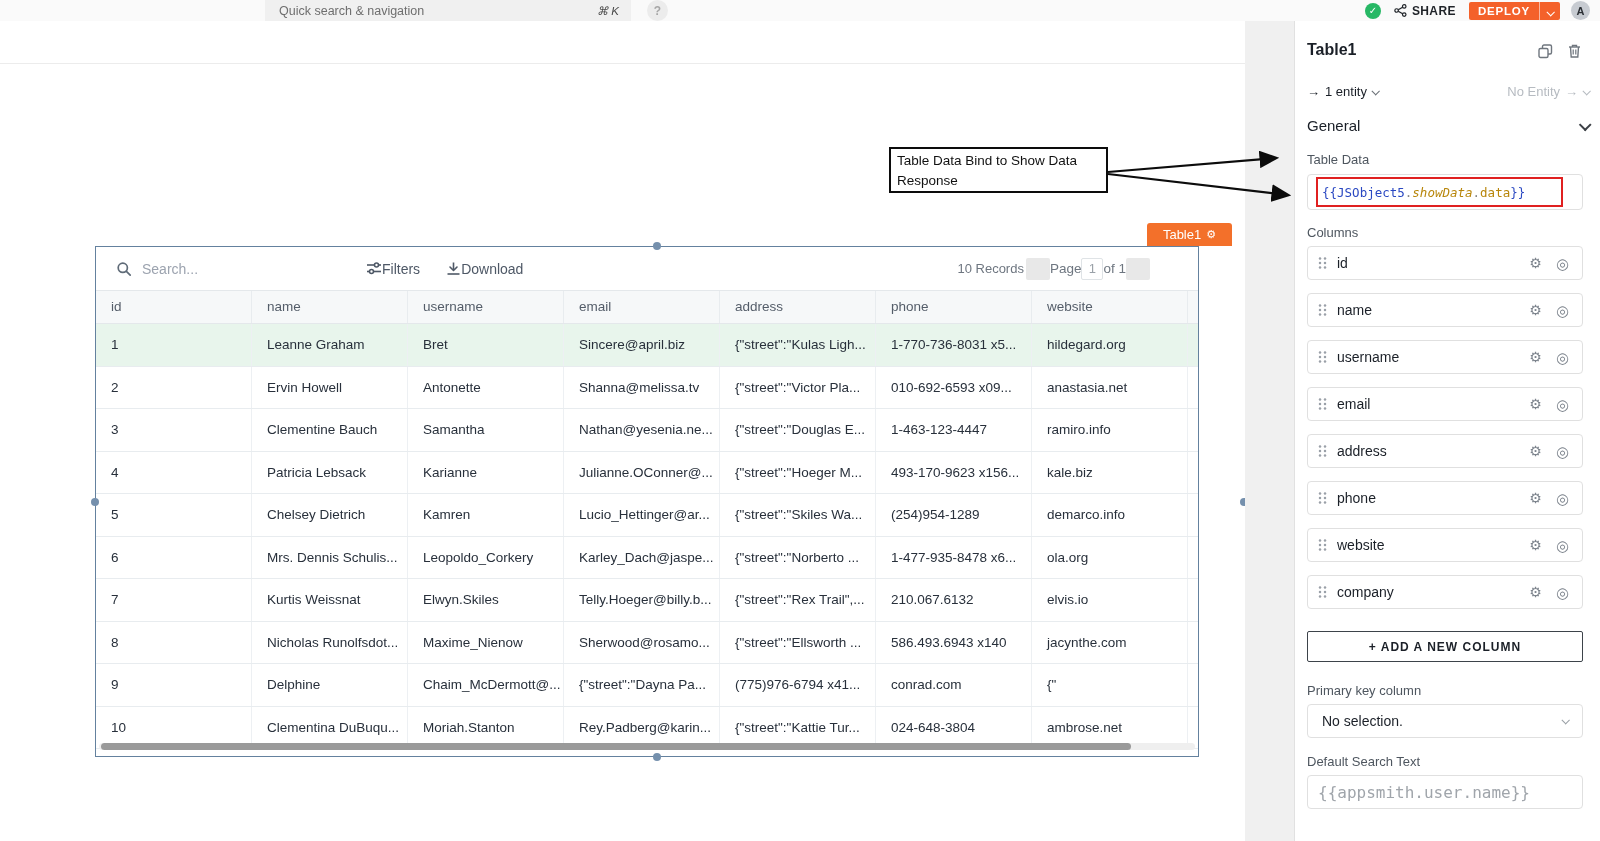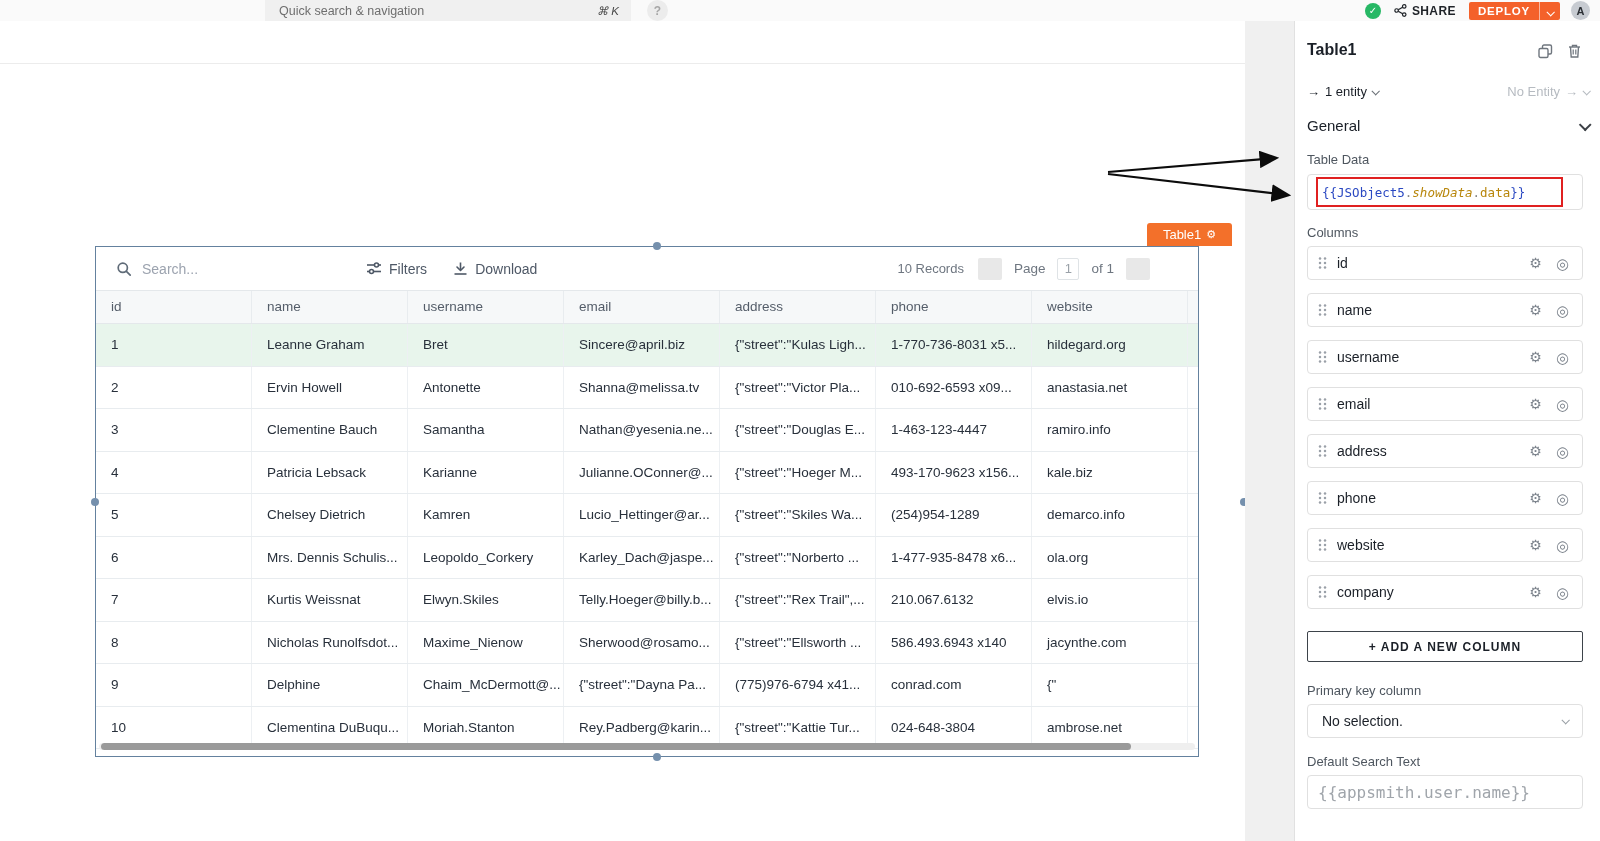--- a/index.html
+++ b/index.html
@@ -46,24 +46,24 @@
               border-radius:3px 3px 0 0;color:#fff;display:flex;align-items:center;justify-content:center;
               gap:5px;font-size:13px;cursor:pointer;}
   #widget-tag .gear{font-size:11px;line-height:1;}
   
   #table-widget{position:absolute;left:95px;top:225px;width:1104px;height:511px;background:#fff;
                 border:1px solid #64819e;box-sizing:border-box;overflow:hidden;}
   #t-toolbar{height:44px;border-bottom:1px solid #e4e8eb;display:flex;align-items:center;
              padding:0 48px 0 20px;box-sizing:border-box;}
   #t-search{display:flex;align-items:center;gap:10px;width:228px;cursor:text;}
   #t-search .ph{font-size:14px;color:#9ca3af;}
-  .tbtn{display:flex;align-items:center;gap:7px;font-size:14px;color:#4e5866;cursor:pointer;}
+  .tbtn{display:flex;align-items:center;font-size:14px;color:#4e5866;cursor:pointer;}
   #t-filters{margin-left:22px;}
   #t-download{margin-left:26px;}
-  #t-pager{margin-left:auto;display:flex;align-items:center;gap:12px;}
+  #t-pager{margin-left:auto;display:flex;align-items:center;}
   #t-pager .records{font-size:13px;color:#6e7680;margin-right:2px;}
   .pg-box{width:24px;height:22px;background:#e8e8e8;border-radius:2px;cursor:pointer;}
   #t-pager .pglbl{font-size:13.5px;color:#6e7680;}
   #page-input{width:20px;height:20px;border:1px solid #dfe3e6;border-radius:2px;text-align:center;
               font-size:13px;color:#9aa1a8;font-family:"Liberation Sans",sans-serif;padding:0;background:#fff;}
   #t-header,.t-row{display:grid;grid-template-columns:156px 156px 156px 156px 156px 156px 156px 56px;}
   #t-header{height:32px;background:#f6f8f9;border-bottom:1px solid #e4e8eb;}
   .t-hcell{line-height:32px;padding-left:15px;font-size:13.5px;color:#545d69;
            border-right:1px solid #e8ecef;white-space:nowrap;overflow:hidden;cursor:pointer;}
   .t-row{height:41.5px;border-bottom:1px solid #e8ecef;background:#fff;}
@@ -152,20 +152,23 @@
     </div>
   </div>
   <div id="avatar">
     <span>A</span>
   </div>
 </div>
 
 <div id="canvas">
   <div id="canvas-topline"></div>
 
+  <div id="annotation">
+    <span>Table Data Bind to Show Data Response</span>
+  </div>
 
   <div id="widget-tag">
     <span>Table1</span>
     <span class="gear">⚙</span>
   </div>
 
   <div id="table-widget">
     <div id="t-toolbar">
       <div id="t-search">
         <svg width="16" height="16" viewBox="0 0 16 16">

